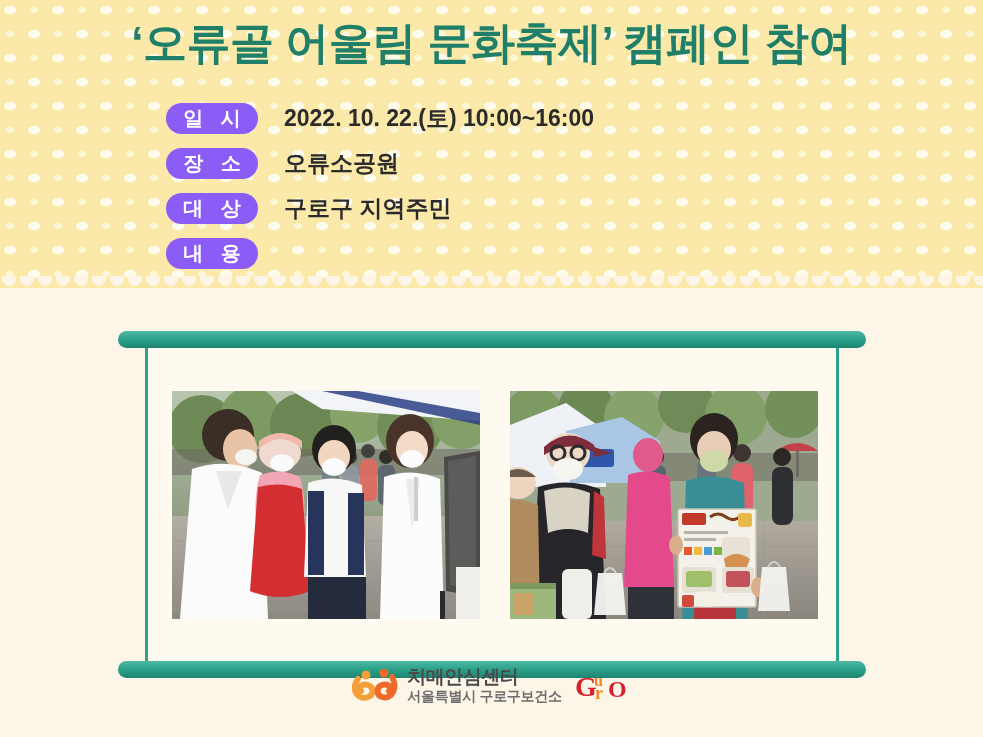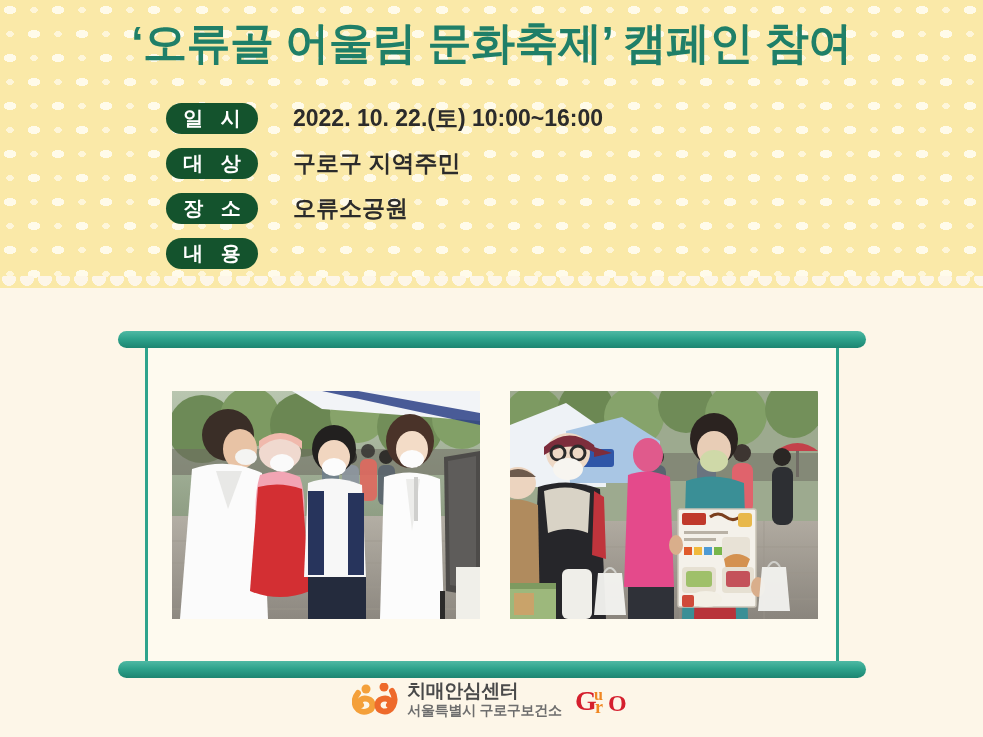--- a/index.html
+++ b/index.html
@@ -71,34 +71,34 @@
     display: flex;
     align-items: center;
     height: 45px;
   }
 
   .info-badge {
     flex: 0 0 auto;
     width: 92px;
     height: 31px;
     border-radius: 16px;
-    background: #14532d;
+    background: #8b5cf6;
     color: #FFFFFF;
     font-size: 20px;
     font-weight: 700;
     display: flex;
     align-items: center;
     justify-content: center;
     letter-spacing: 6px;
     text-indent: 6px;
     box-sizing: border-box;
   }
 
   .info-value {
-    margin-left: 35px;
+    margin-left: 26px;
     font-size: 23px;
     font-weight: 600;
     color: #2B2B2B;
     white-space: nowrap;
   }
 
   
   .hanger {
     position: absolute;
     left: 0;
@@ -149,21 +149,21 @@
   }
   .photo-left  { left: 172px; top: 391px; }
   .photo-right { left: 510px; top: 391px; }
 
   .photo svg { display: block; width: 100%; height: 100%; }
 
   
   .footer-logo {
     position: absolute;
     left: 0;
-    top: 678px;
+    top: 664px;
     width: 983px;
     height: 44px;
     display: flex;
     align-items: center;
     justify-content: center;
     gap: 9px;
   }
 
   .logo-mark { flex: 0 0 auto; }
 
@@ -198,27 +198,27 @@
   <div class="title">‘오류골 어울림 문화축제’ 캠페인 참여</div>
 
   <div class="info-list">
 
     <div class="info-row">
       <div class="info-badge">일 시</div>
       <div class="info-value">2022. 10. 22.(토) 10:00~16:00</div>
     </div>
 
     <div class="info-row">
+      <div class="info-badge">장 소</div>
+      <div class="info-value">오류소공원</div>
+    </div>
+
+    <div class="info-row">
       <div class="info-badge">대 상</div>
       <div class="info-value">구로구 지역주민</div>
-    </div>
-
-    <div class="info-row">
-      <div class="info-badge">장 소</div>
-      <div class="info-value">오류소공원</div>
     </div>
 
     <div class="info-row">
       <div class="info-badge">내 용</div>
     </div>
 
   </div>
 
   <svg class="hanger" viewBox="0 0 983 70">
     <path d="M 492 278 L 400 338 M 492 278 L 584 338" stroke="#2EA38C" stroke-width="5" fill="none" stroke-linecap="round"></path>

